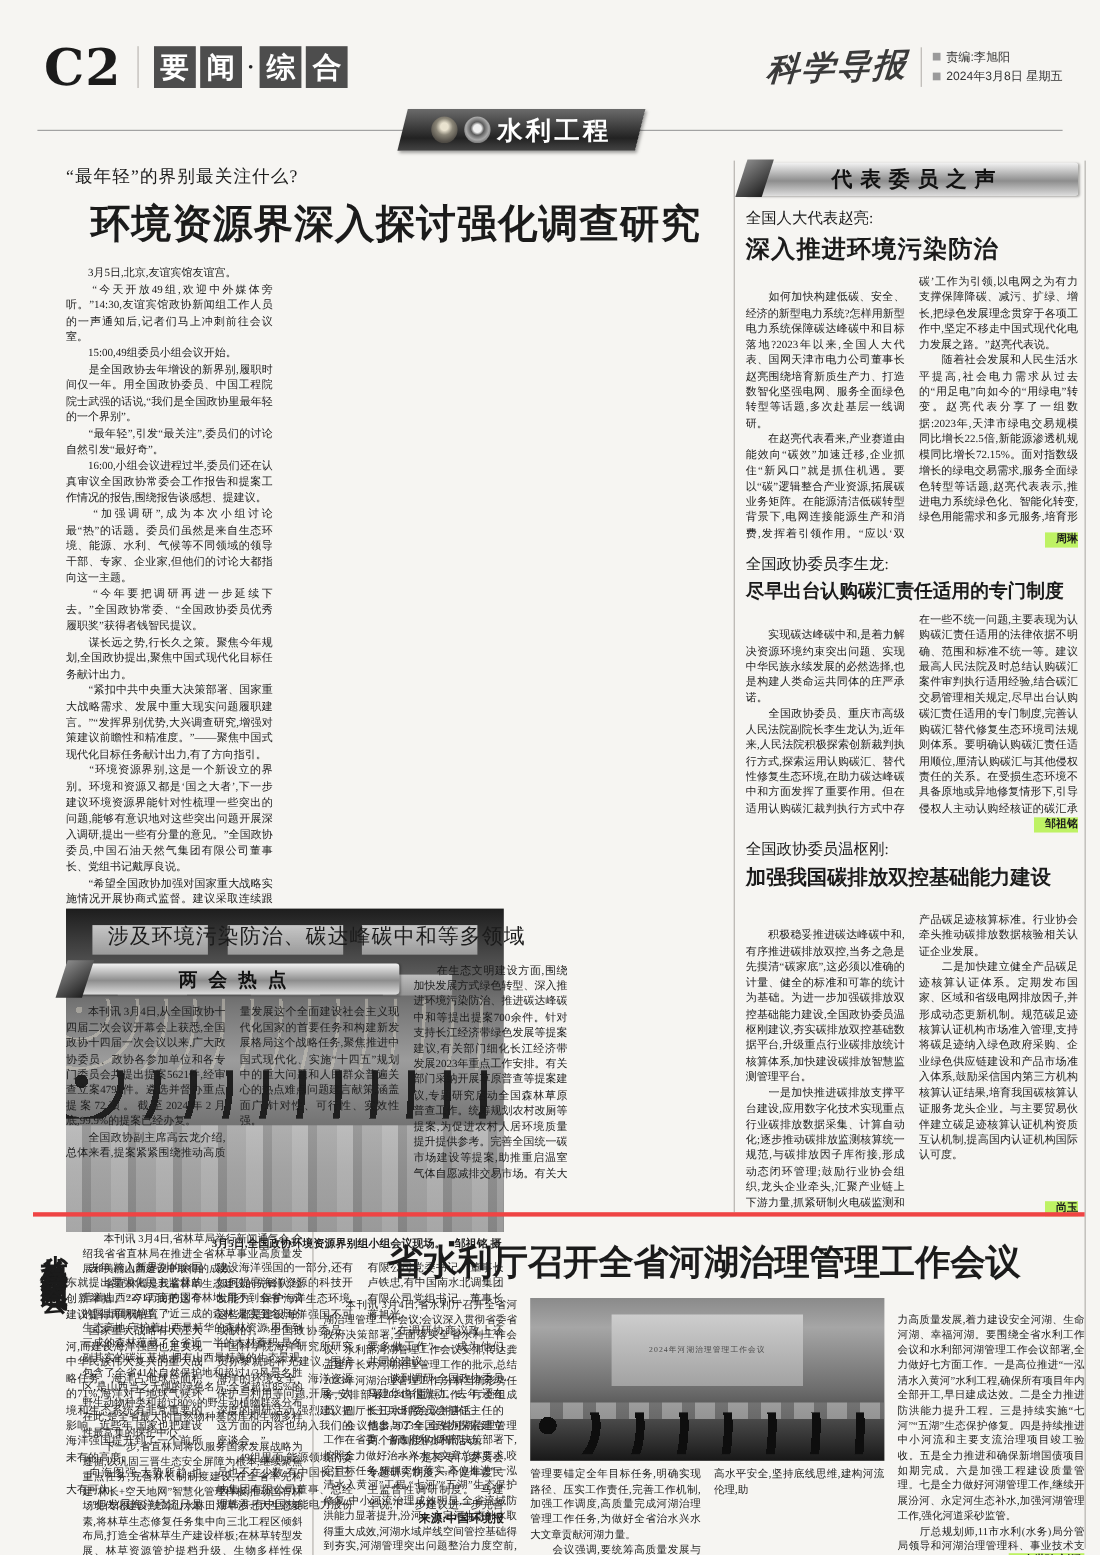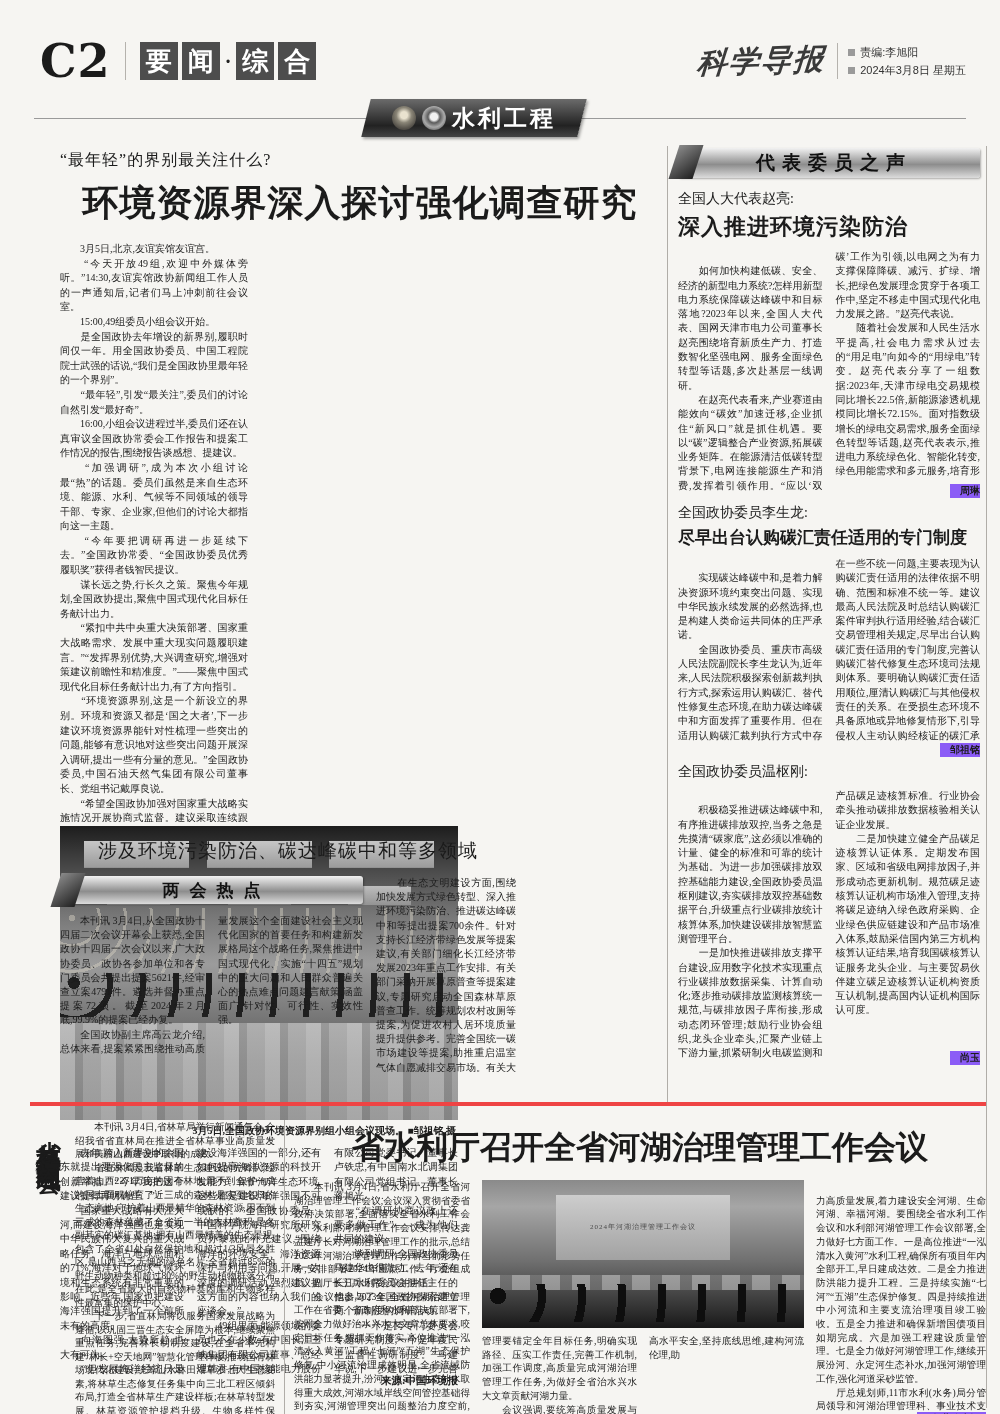--- a/index.html
+++ b/index.html
@@ -82,22 +82,22 @@
   .voice{position:absolute;left:678px;top:148px;width:302px;}
   .voice-banner{height:30px;margin-bottom:12px;}
   .voice-banner .btxt{letter-spacing:7px;font-size:19px;}
   .v-byline{font-size:14px;margin:6px 0 4px;}
   .v-headline{font-family:"Liberation Sans",sans-serif;font-weight:900;white-space:nowrap;margin:2px 0 8px;}
   .v-h1{font-size:22px;letter-spacing:1px;}
   .v-h2{font-size:17px;}
   .v-h3{font-size:18.5px;}
   .v-body{position:relative;overflow:hidden;columns:2;column-gap:13px;column-fill:auto;
           font-size:10px;line-height:14.3px;}
-  .vb1{height:248px;} .vb2{height:200px;margin-top:4px;} .vb3{height:276px;margin-top:8px;}
-  .v-sig{position:absolute;right:0;bottom:0;background:#8b5cf6;padding-left:10px;font-weight:bold;font-size:10px;}
+  .vb1{height:248px;} .vb2{height:200px;margin-top:4px;} .vb3{height:276px;margin-top:20px;}
+  .v-sig{position:absolute;right:0;bottom:0;background:#bef264;padding-left:10px;font-weight:bold;font-size:10px;}
   
   .bottom{position:absolute;top:1102px;left:30px;width:956px;height:312px;border-top:4px solid #ef4444;
           display:flex;padding-top:14px;box-sizing:border-box;}
   .b-left{width:246px;display:flex;gap:9px;padding-left:4px;box-sizing:border-box;}
   .v-headline-vert{writing-mode:vertical-rl;font-family:"Liberation Sans",sans-serif;font-weight:900;
                    font-size:25px;letter-spacing:3px;width:32px;height:300px;overflow:hidden;}
   .b-left-body{flex:1;height:298px;overflow:hidden;font-size:9.6px;line-height:13.5px;}
   .b-div{width:1px;background:#b0ada8;margin:0 9px;}
   .b-right{flex:1;}
   .b-headline{font-family:"Liberation Sans",sans-serif;font-weight:900;font-size:32px;text-align:center;
@@ -235,20 +235,21 @@
       <div class="v-headline v-h2">尽早出台认购碳汇责任适用的专门制度</div>
       <div class="v-body vb2 body-txt">
         <span>　　实现碳达峰碳中和,是着力解决资源环境约束突出问题、实现中华民族永续发展的必然选择,也是构建人类命运共同体的庄严承诺。
 　　全国政协委员、重庆市高级人民法院副院长李生龙认为,近年来,人民法院积极探索创新裁判执行方式,探索运用认购碳汇、替代性修复生态环境,在助力碳达峰碳中和方面发挥了重要作用。但在适用认购碳汇裁判执行方式中存在一些不统一问题,主要表现为认购碳汇责任适用的法律依据不明确、范围和标准不统一等。建议最高人民法院及时总结认购碳汇案件审判执行适用经验,结合碳汇交易管理相关规定,尽早出台认购碳汇责任适用的专门制度,完善认购碳汇替代修复生态环境司法规则体系。要明确认购碳汇责任适用顺位,厘清认购碳汇与其他侵权责任的关系。在受损生态环境不具备原地或异地修复情形下,引导侵权人主动认购经核证的碳汇承担生态环境侵权责任;在受损生态环境可以原地或异地修复情形下,秉持生态修复优先理念,不宜适用认购碳汇责任承担方式。要加强认购碳汇责任适用技术支持保障,联合碳汇管理、交易及技术服务等部门,探索开设认购碳汇司法专用通道,加大碳汇产品司法认购技术支持和保障力度。</span>
         <div class="v-sig">邹祖铭</div>
       </div>
     </div>
 
     <div>
       <div class="v-byline">全国政协委员温枢刚:</div>
+      <div class="v-headline v-h3">加强我国碳排放双控基础能力建设</div>
       <div class="v-body vb3 body-txt">
         <span>　　积极稳妥推进碳达峰碳中和,有序推进碳排放双控,当务之急是先摸清“碳家底”,这必须以准确的计量、健全的标准和可靠的统计为基础。为进一步加强碳排放双控基础能力建设,全国政协委员温枢刚建议,夯实碳排放双控基础数据平台,升级重点行业碳排放统计核算体系,加快建设碳排放智慧监测管理平台。
 　　一是加快推进碳排放支撑平台建设,应用数字化技术实现重点行业碳排放数据采集、计算自动化;逐步推动碳排放监测核算统一规范,与碳排放因子库衔接,形成动态闭环管理;鼓励行业协会组织,龙头企业牵头,汇聚产业链上下游力量,抓紧研制火电碳监测和产品碳足迹核算标准。行业协会牵头推动碳排放数据核验相关认证企业发展。
 　　二是加快建立健全产品碳足迹核算认证体系。定期发布国家、区域和省级电网排放因子,并形成动态更新机制。规范碳足迹核算认证机构市场准入管理,支持将碳足迹纳入绿色政府采购、企业绿色供应链建设和产品市场准入体系,鼓励采信国内第三方机构核算认证结果,培育我国碳核算认证服务龙头企业。与主要贸易伙伴建立碳足迹核算认证机构资质互认机制,提高国内认证机构国际认可度。</span>
         <div class="v-sig">尚玉</div>
       </div>
     </div>
   </div>
 
   <div class="bottom">

